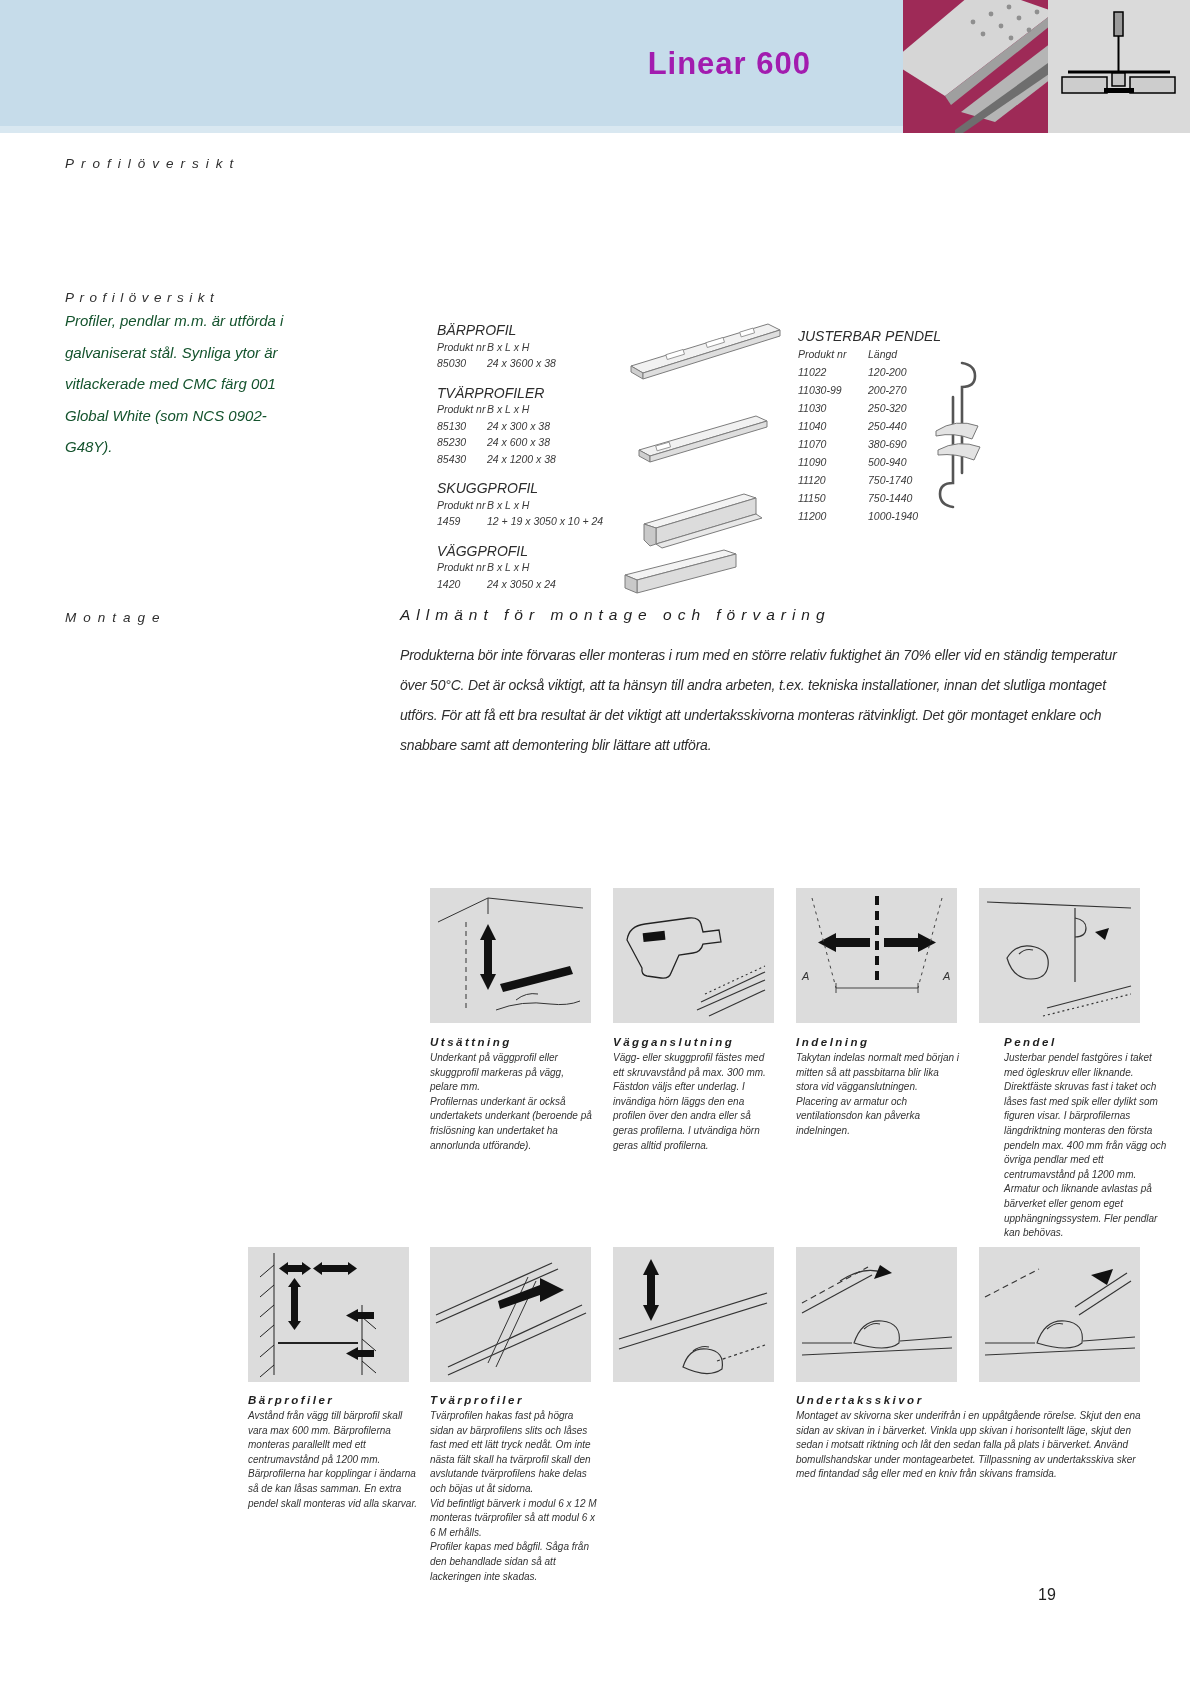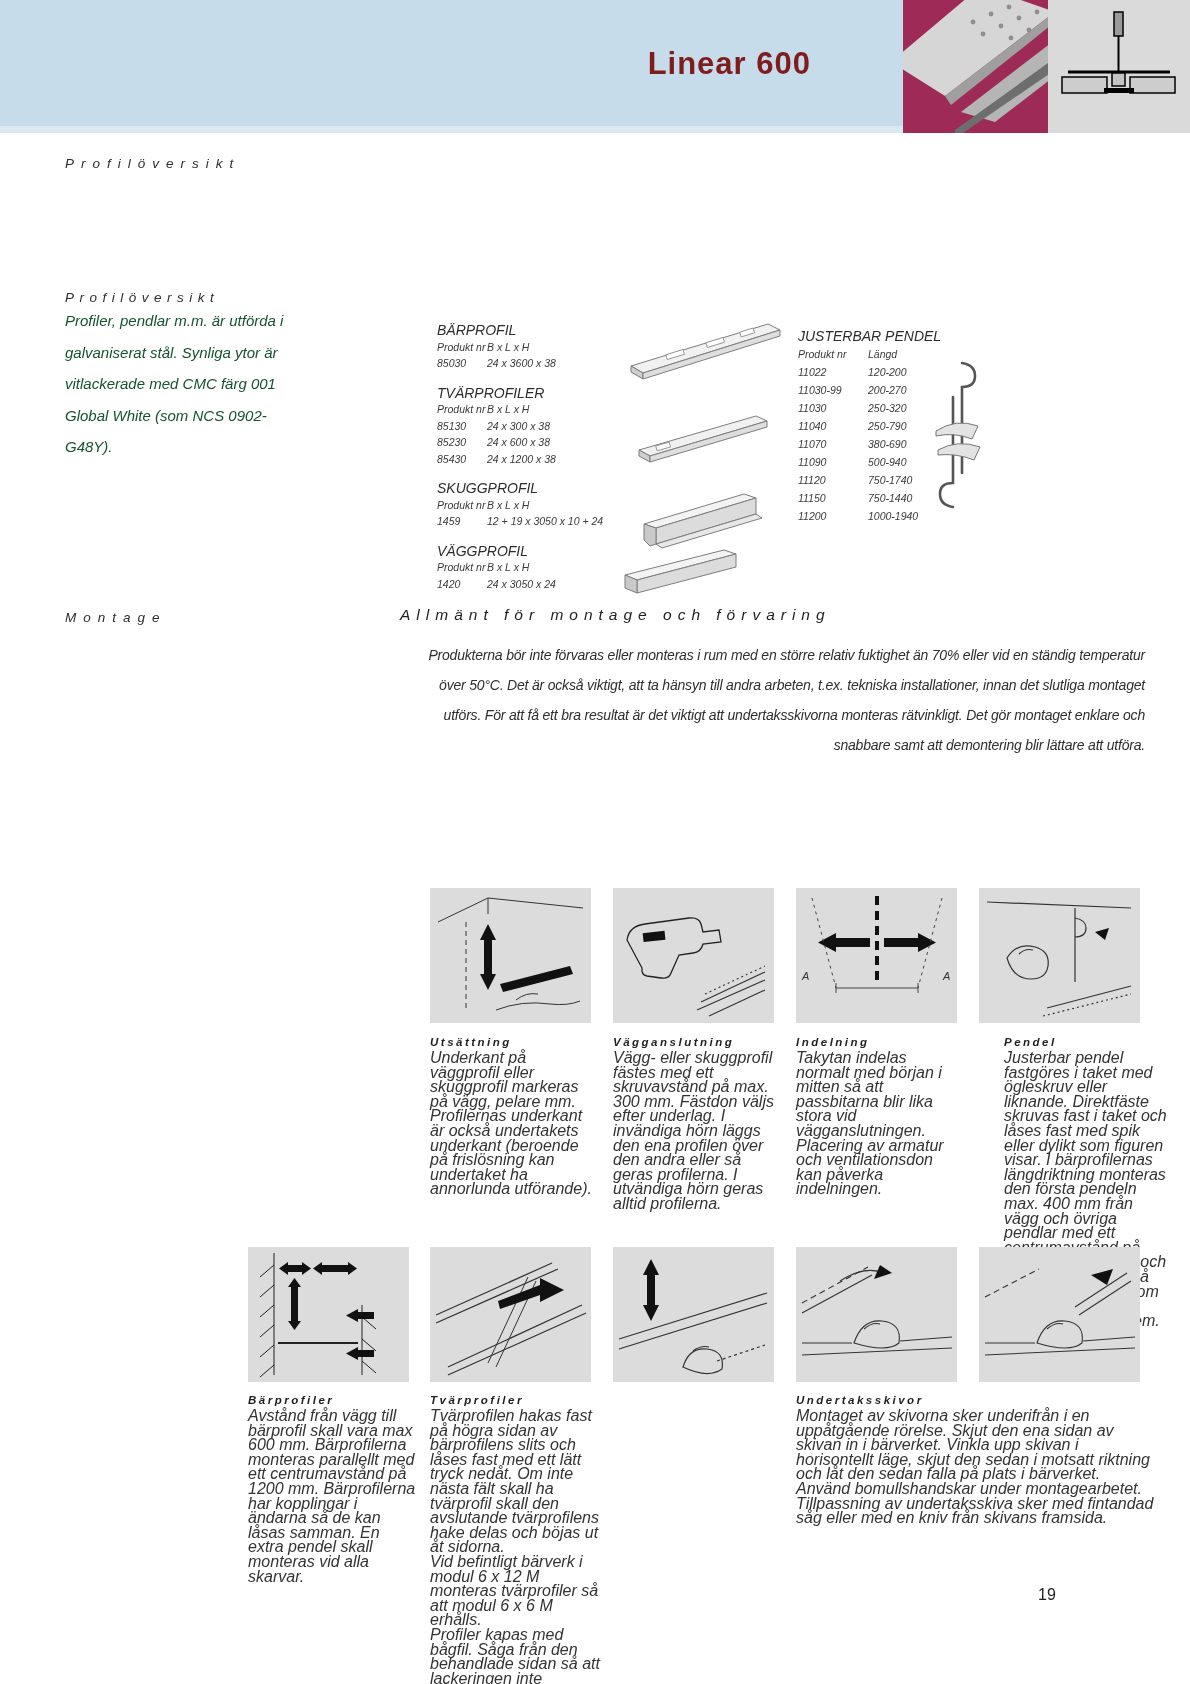--- a/index.html
+++ b/index.html
@@ -4,21 +4,21 @@
 <style>
   * { margin:0; padding:0; box-sizing:border-box; }
   html,body { background:#ffffff; }
   body { width:1190px; height:1684px; font-family:"Liberation Sans", sans-serif; position:relative; }
   .page { position:relative; width:1190px; height:1684px; background:#ffffff; overflow:hidden; }
 
   
   .header-band { position:absolute; left:0; top:0; width:903px; height:133px;
                  background:#c6dcea; border-bottom:7px solid #d9e8f1; }
   .header-title { position:absolute; right:92px; top:46px; font-size:31px; font-weight:bold;
-                  color:#7f1d1d; letter-spacing:1px; }
+                  color:#a21caf; letter-spacing:1px; }
   .header-photo { position:absolute; left:903px; top:0; width:145px; height:133px; background:#9e2a57; }
   .header-iconbox { position:absolute; left:1048px; top:0; width:142px; height:133px; background:#dadada; }
 
   
   .eyebrow { position:absolute; font-style:italic; font-size:13.5px; letter-spacing:7px; color:#2e2e2e; }
 
   
   .overview-left { position:absolute; left:65px; top:290px; width:220px; }
   .col-heading { font-style:italic; font-size:13.5px; letter-spacing:5.5px; color:#2e2e2e; }
   .intro-left { font-style:italic; font-size:15px; line-height:31.5px; color:#14532d; }
@@ -32,28 +32,28 @@
   .pendel-table { position:absolute; left:798px; top:327px; width:185px; }
   .pendel-table .ptable-title { line-height:18px; }
   .pendel-table .prow { grid-template-columns:70px 1fr; line-height:18px; }
 
   .product-art { position:absolute; }
 
   
   .montage-heading { position:absolute; left:400px; top:606px; font-style:italic; font-size:15.5px;
                      letter-spacing:6px; color:#1f1f1f; }
   .montage-intro { position:absolute; left:400px; top:640px; width:745px; font-style:italic;
-                   font-size:14px; line-height:30px; color:#2e2e2e; letter-spacing:-0.2px;text-align:right; }
+                   font-size:14px; line-height:30px; color:#2e2e2e; letter-spacing:-0.2px; }
 
   
   .stepbox { position:absolute; width:161px; height:135px; background:#dcdcdc; }
   .step { position:absolute; width:164px; }
   .step-title { font-style:italic; font-weight:bold; font-size:11.5px; letter-spacing:2.5px;
                 color:#1f1f1f; margin-bottom:3px; }
-  .step-body { font-style:italic; font-size:16px; line-height:14.6px; color:#333333; white-space:pre-line; }
+  .step-body { font-style:italic; font-size:10px; line-height:14.6px; color:#333333; white-space:pre-line; }
   .step-wide { width:358px; }
 
   .page-number { position:absolute; left:1038px; top:1586px; font-size:16px; color:#1f1f1f; }
 </style>
 </head>
 <body>
 
 <div class="page">
 
   <div class="header-band">
@@ -210,21 +210,21 @@
     <div class="prow">
       <span>11030-99</span>
       <span>200-270</span>
     </div>
     <div class="prow">
       <span>11030</span>
       <span>250-320</span>
     </div>
     <div class="prow">
       <span>11040</span>
-      <span>250-790</span>
+      <span>250-440</span>
     </div>
     <div class="prow">
       <span>11070</span>
       <span>380-690</span>
     </div>
     <div class="prow">
       <span>11090</span>
       <span>500-940</span>
     </div>
     <div class="prow">

